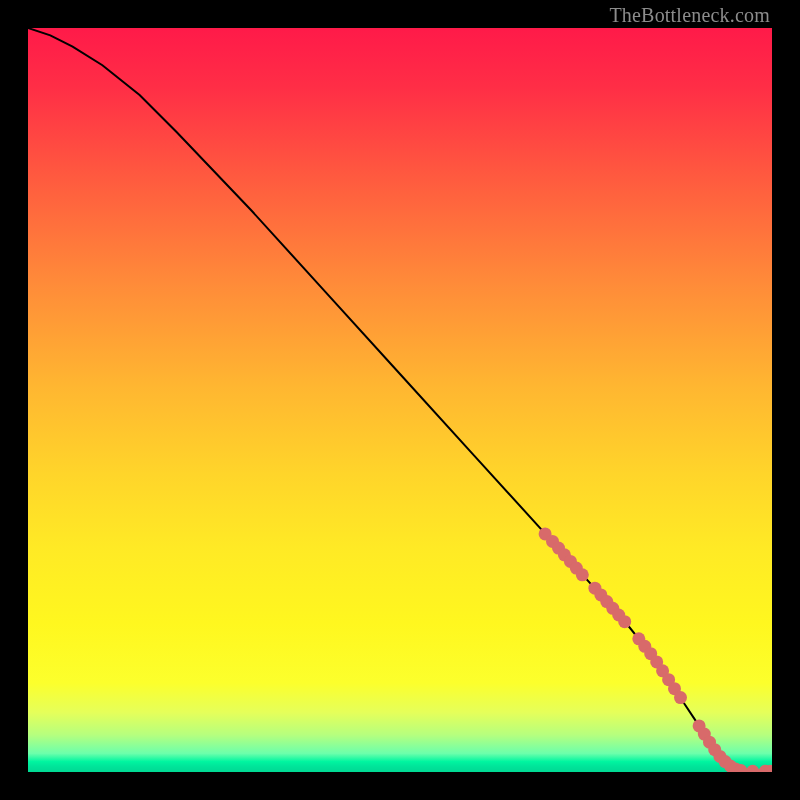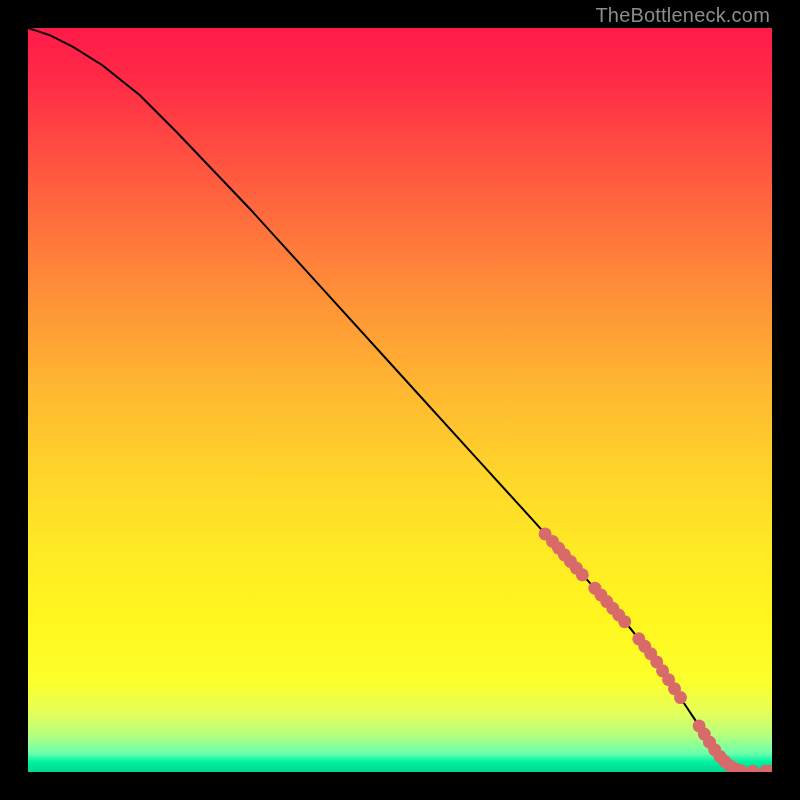--- a/index.html
+++ b/index.html
@@ -46,21 +46,21 @@
     );
   }
   svg.curve {
     position: absolute;
     inset: 0;
   }
   .footer {
     position: absolute;
     top: 4px;
     right: 30px;
-    font-family: Liberation Sans, sans-serif;
+    font-family: Liberation Serif, serif;
     font-size: 20px;
     color: #8c8c8c;
     letter-spacing: 0.2px;
   }
 </style>
 </head>
 <body>
 
 <div class="stage">
   <div class="plot">

